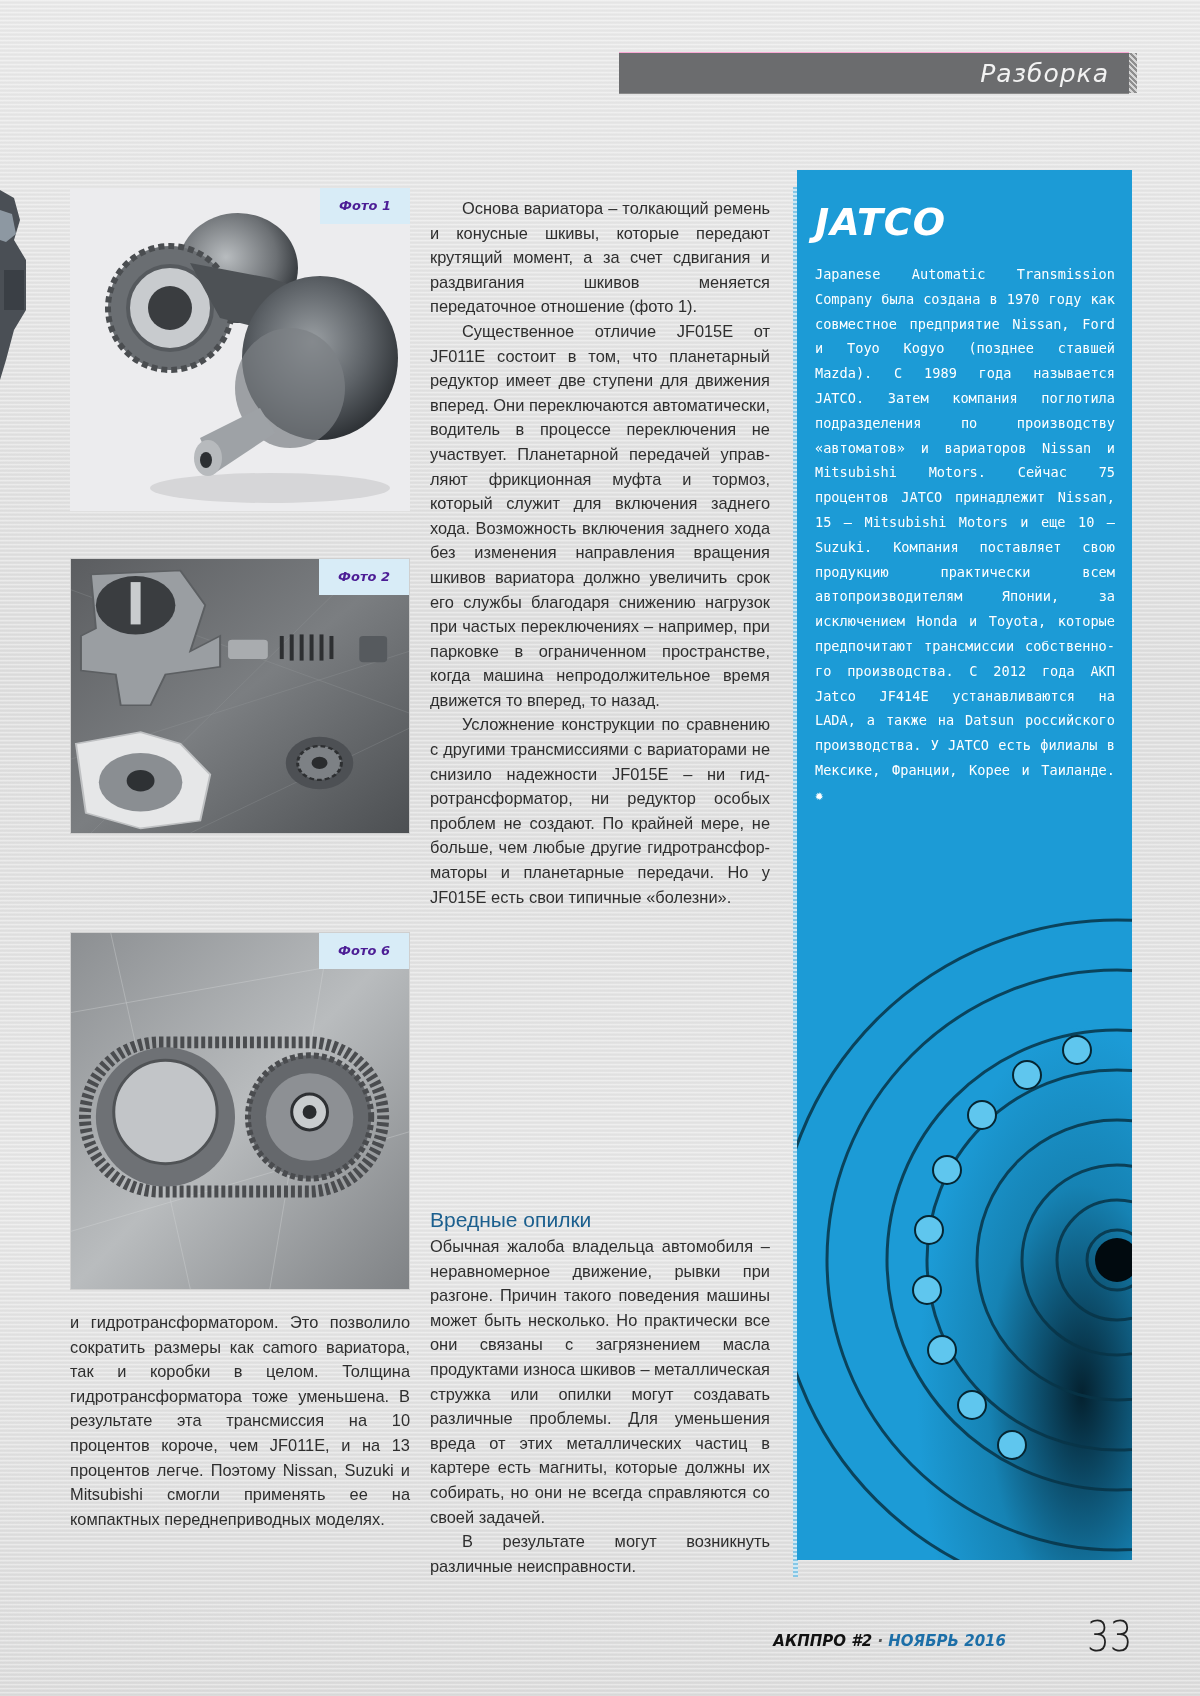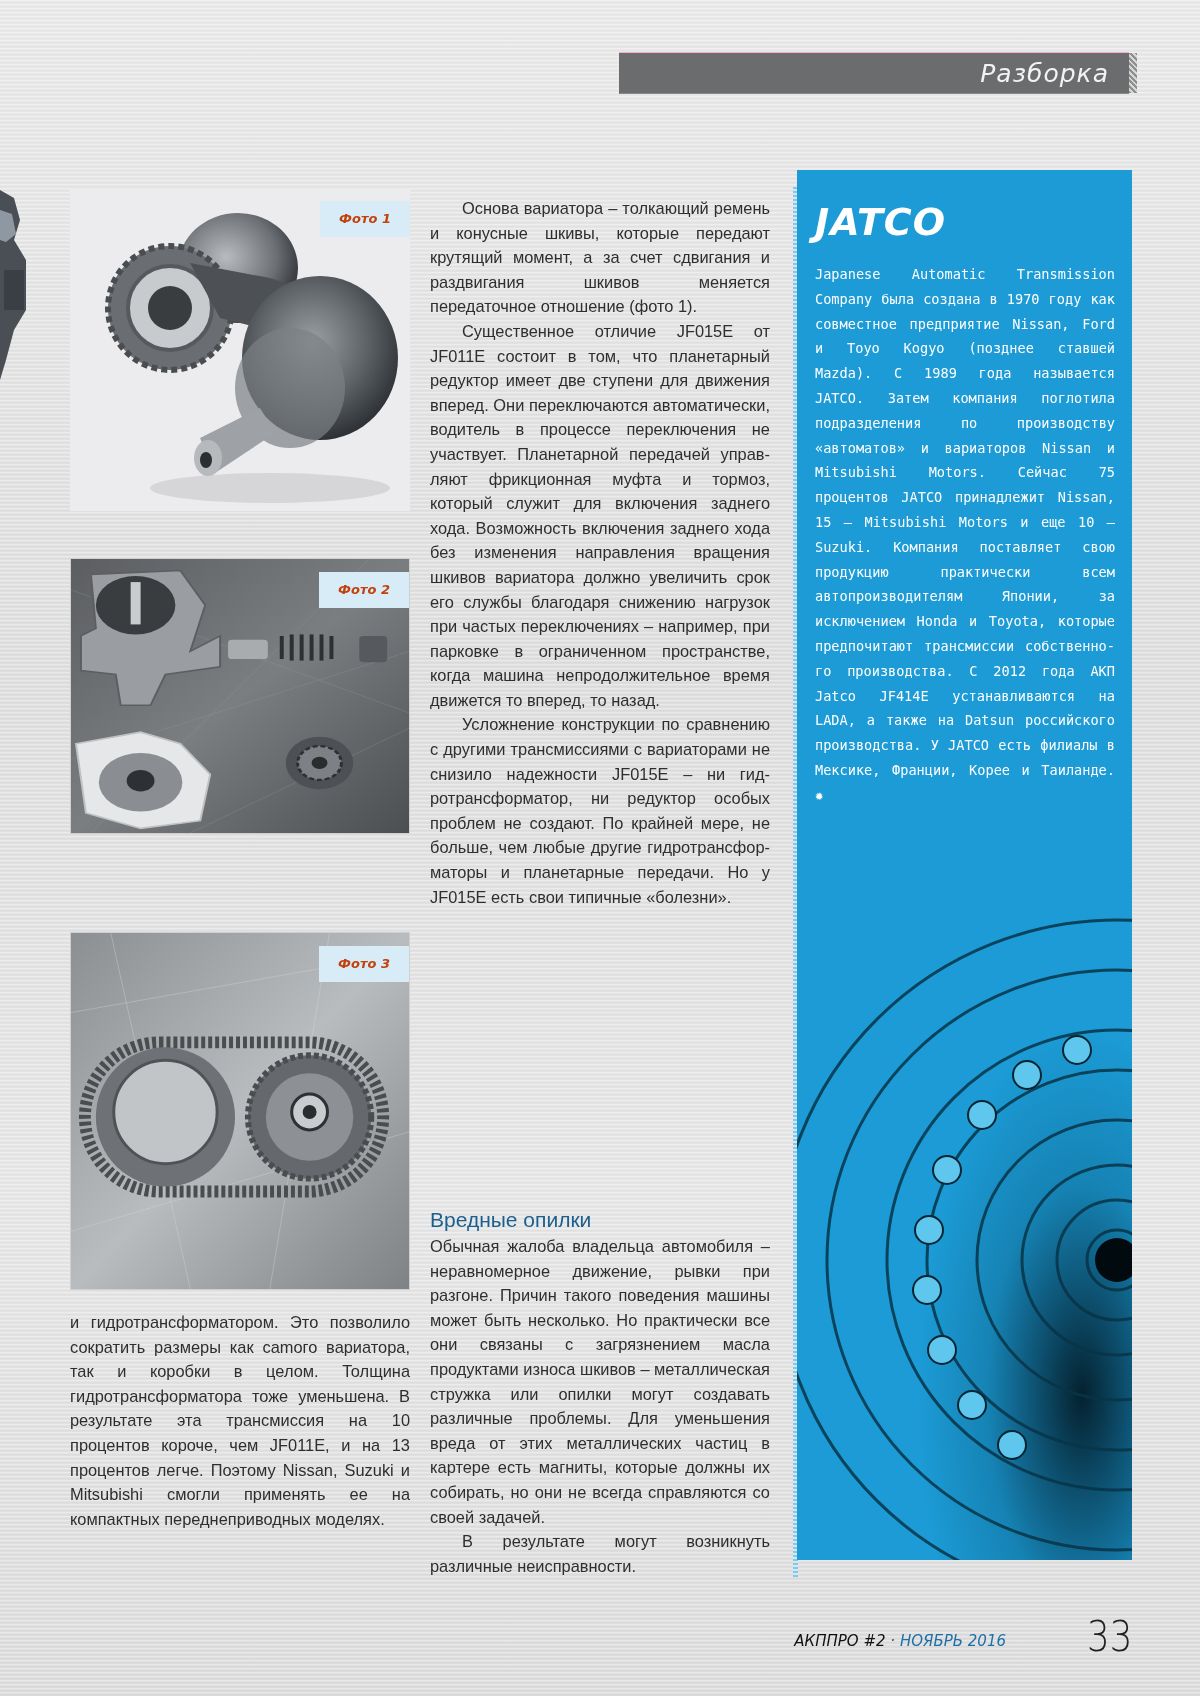--- a/index.html
+++ b/index.html
@@ -34,24 +34,24 @@
     position: absolute; left: 0; top: 190px; width: 26px; height: 190px;
   }
 
   
   .photo {
     position: absolute; left: 70px; width: 340px;
     overflow: hidden; border: 1px solid #cfcfcf;
   }
   .photo svg { display: block; width: 100%; height: 100%; }
   .photo-label {
-    position: absolute; right: 0; top: 13px; width: 90px; height: 36px;
+    position: absolute; right: 0; top: 0; width: 90px; height: 36px;
     background: #d8ecf7;
     font-family: "DejaVu Sans", sans-serif; font-style: italic; font-weight: bold;
-    font-size: 13px; color: #c2410c; text-align: center; line-height: 36px;
+    font-size: 13px; color: #4c1d95; text-align: center; line-height: 36px;
   }
   #photo1 { top: 188px; height: 323px; background: #ececee; border: none; }
   #photo2 { top: 558px; height: 276px; }
   #photo3 { top: 932px; height: 358px; }
 
   
   .col {
     position: absolute; font-size: 16.4px; line-height: 24.6px;
     text-align: justify; color: #2e2e2e; hyphens: manual;
   }
@@ -84,21 +84,21 @@
     position: absolute; left: 18px; top: 92px; width: 300px;
     font-family: "DejaVu Sans Mono", monospace; font-size: 13.6px; line-height: 24.8px;
     color: #ffffff; text-align: justify;
   }
   .end-mark { display: inline-block; color: #fff; font-size: 14px; }
 
   
   .footer { position: absolute; right: 68px; top: 1618px; height: 50px; }
   .footer-brand {
     position: absolute; right: 126px; top: 14px; white-space: nowrap;
-    font-family: "DejaVu Sans", sans-serif; font-weight: normal; font-style: italic; font-size: 15px;
+    font-family: "DejaVu Sans", sans-serif; font-weight: bold; font-style: italic; font-size: 15px;
   }
   .footer-brand .mag { color: #111; }
   .footer-brand .issue { color: #111; }
   .footer-brand .dot { color: #555; }
   .footer-brand .date { color: #1d6fa8; }
   .page-number {
     position: absolute; right: 0; top: -6px;
     font-family: "DejaVu Sans", sans-serif; font-weight: 300; font-size: 42px; color: #222;
     transform: scaleX(0.85); transform-origin: right;
   }
@@ -202,21 +202,21 @@
         <line x1="260" y1="0" x2="200" y2="358"></line>
     </g>
     <rect x="14" y="110" width="300" height="150" rx="75" fill="none" stroke="#4a4c4f" stroke-width="12" stroke-dasharray="4 3"></rect>
     <circle cx="95" cy="185" r="70" fill="#6e7175"></circle>
     <circle cx="95" cy="180" r="52" fill="#c2c5c8" stroke="#505356" stroke-width="3"></circle>
     <circle cx="240" cy="185" r="62" fill="#65686c" stroke="#4a4c4f" stroke-width="6" stroke-dasharray="5 3"></circle>
     <circle cx="240" cy="185" r="44" fill="#8d9094"></circle>
     <circle cx="240" cy="180" r="18" fill="#c9ccce" stroke="#2e3033" stroke-width="3"></circle>
     <circle cx="240" cy="180" r="7" fill="#2a2c2e"></circle>
   </svg>
-  <div class="photo-label">Фото 3</div>
+  <div class="photo-label">Фото 6</div>
 </div>
 
 <div class="col" id="col-mid">
   <p class="indent">Основа вариатора – толкаю­щий ремень и конусные шкивы, ко­торые передают крутящий момент, а за счет сдвигания и раздвигания шкивов меняется передаточное от­ношение (фото 1).</p>
   <p class="indent">Существенное отличие JF015E от JF011E состоит в том, что плане­тарный редуктор имеет две ступе­ни для движения вперед. Они пере­ключаются автоматически, водитель в процессе переключения не участ­вует. Планетарной передачей управ­ляют фрикционная муфта и тормоз, который служит для включения зад­него хода. Возможность включения заднего хода без изменения направ­ления вращения шкивов вариатора должно увеличить срок его службы благодаря снижению нагрузок при частых переключениях – например, при парковке в ограниченном про­странстве, когда машина непродол­жительное время движется то впе­ред, то назад.</p>
   <p class="indent">Усложнение конструкции по сравнению с другими трансмис­сиями с вариаторами не снизи­ло надежности JF015E – ни гид­ротрансформатор, ни редуктор особых проблем не создают. По крайней мере, не больше, чем любые другие гидротрансфор­маторы и планетарные переда­чи. Но у JF015E есть свои типич­ные «болезни».</p>
 </div>
 
 <div class="col" id="col-mid-2">
   <h3 class="subhead">Вредные опилки</h3>

